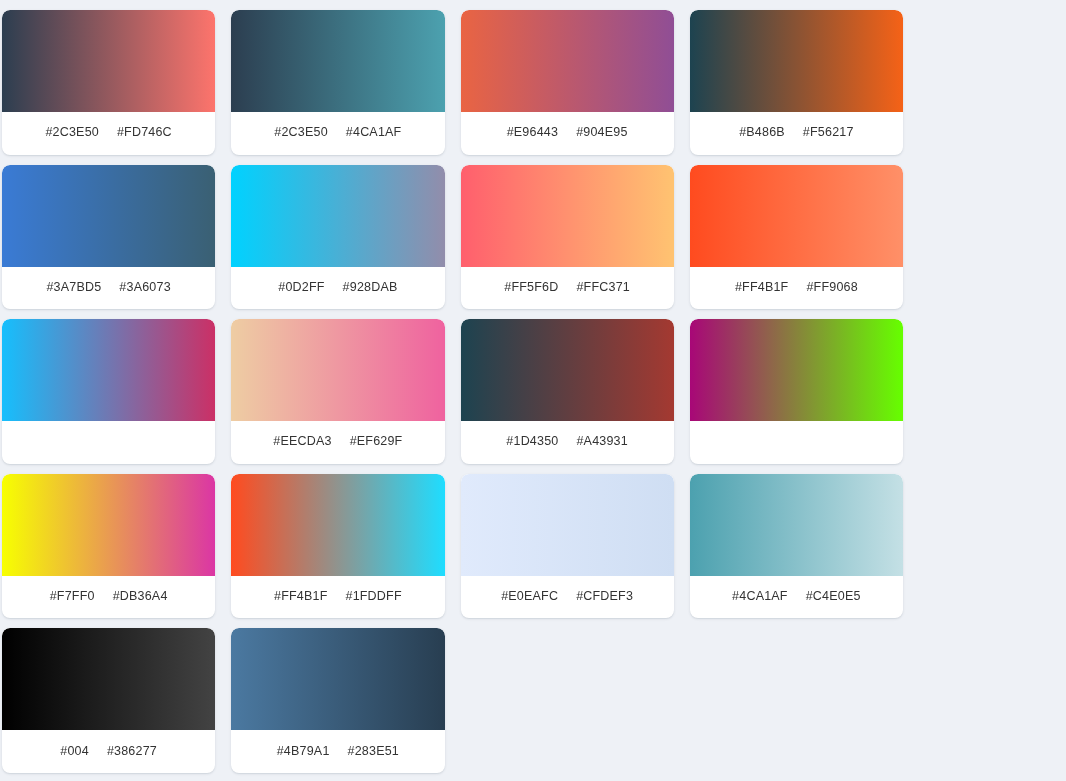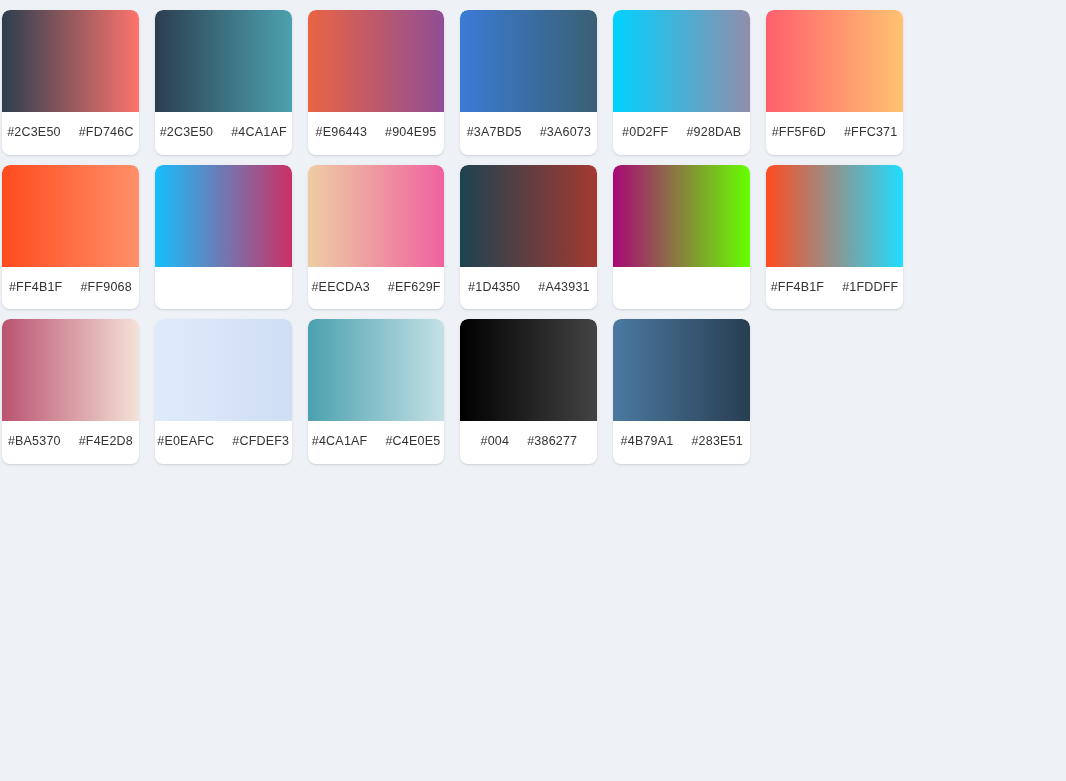--- a/index.html
+++ b/index.html
@@ -9,21 +9,21 @@
   }
   body {
     width: 1066px;
     height: 781px;
     background: #EEF1F6;
     font-family: "Liberation Sans", sans-serif;
     overflow: hidden;
   }
   #grid {
     display: grid;
-    grid-template-columns: repeat(6, 1fr);
+    grid-template-columns: repeat(4, 1fr);
     grid-template-rows: repeat(5, 1fr);
     column-gap: 16px;
     row-gap: 10px;
     width: 909px;
     height: 781px;
     padding: 10px 6px 8px 2px;
     box-sizing: border-box;
   }
   .card {
     background: #FFFFFF;
@@ -74,20 +74,27 @@
       </div>
     </div>
     <div class="card">
       <div class="swatch" style="background: linear-gradient(to right, rgb(233, 100, 67) 0%, rgb(144, 78, 149) 100%);"></div>
       <div class="label">
         <span class="hex">#E96443</span>
         <span class="hex">#904E95</span>
       </div>
     </div>
     <div class="card">
+      <div class="swatch" style="background: linear-gradient(to right, rgb(29, 67, 80) 0%, rgb(245, 98, 23) 100%);"></div>
+      <div class="label">
+        <span class="hex">#B486B</span>
+        <span class="hex">#F56217</span>
+      </div>
+    </div>
+    <div class="card">
       <div class="swatch" style="background: linear-gradient(to right, rgb(58, 123, 213) 0%, rgb(58, 96, 115) 100%);"></div>
       <div class="label">
         <span class="hex">#3A7BD5</span>
         <span class="hex">#3A6073</span>
       </div>
     </div>
     <div class="card">
       <div class="swatch" style="background: linear-gradient(to right, rgb(0, 210, 255) 0%, rgb(146, 141, 171) 100%);"></div>
       <div class="label">
         <span class="hex">#0D2FF</span>
@@ -122,31 +129,31 @@
       <div class="swatch" style="background: linear-gradient(to right, rgb(29, 67, 80) 0%, rgb(164, 57, 49) 100%);"></div>
       <div class="label">
         <span class="hex">#1D4350</span>
         <span class="hex">#A43931</span>
       </div>
     </div>
     <div class="card">
       <div class="swatch" style="background: linear-gradient(to right, rgb(168, 7, 119) 0%, rgb(102, 255, 0) 100%);"></div>
     </div>
     <div class="card">
+      <div class="swatch" style="background: linear-gradient(to right, rgb(247, 255, 0) 0%, rgb(219, 54, 164) 100%);"></div>
+      <div class="label">
+        <span class="hex">#F7FF0</span>
+        <span class="hex">#DB36A4</span>
+      </div>
+    </div>
+    <div class="card">
       <div class="swatch" style="background: linear-gradient(to right, rgb(255, 75, 31) 0%, rgb(31, 221, 255) 100%);"></div>
       <div class="label">
         <span class="hex">#FF4B1F</span>
         <span class="hex">#1FDDFF</span>
-      </div>
-    </div>
-    <div class="card">
-      <div class="swatch" style="background: linear-gradient(to right, rgb(186, 83, 112) 0%, rgb(244, 226, 216) 100%);"></div>
-      <div class="label">
-        <span class="hex">#BA5370</span>
-        <span class="hex">#F4E2D8</span>
       </div>
     </div>
     <div class="card">
       <div class="swatch" style="background: linear-gradient(to right, rgb(224, 234, 252) 0%, rgb(207, 222, 243) 100%);"></div>
       <div class="label">
         <span class="hex">#E0EAFC</span>
         <span class="hex">#CFDEF3</span>
       </div>
     </div>
     <div class="card">

